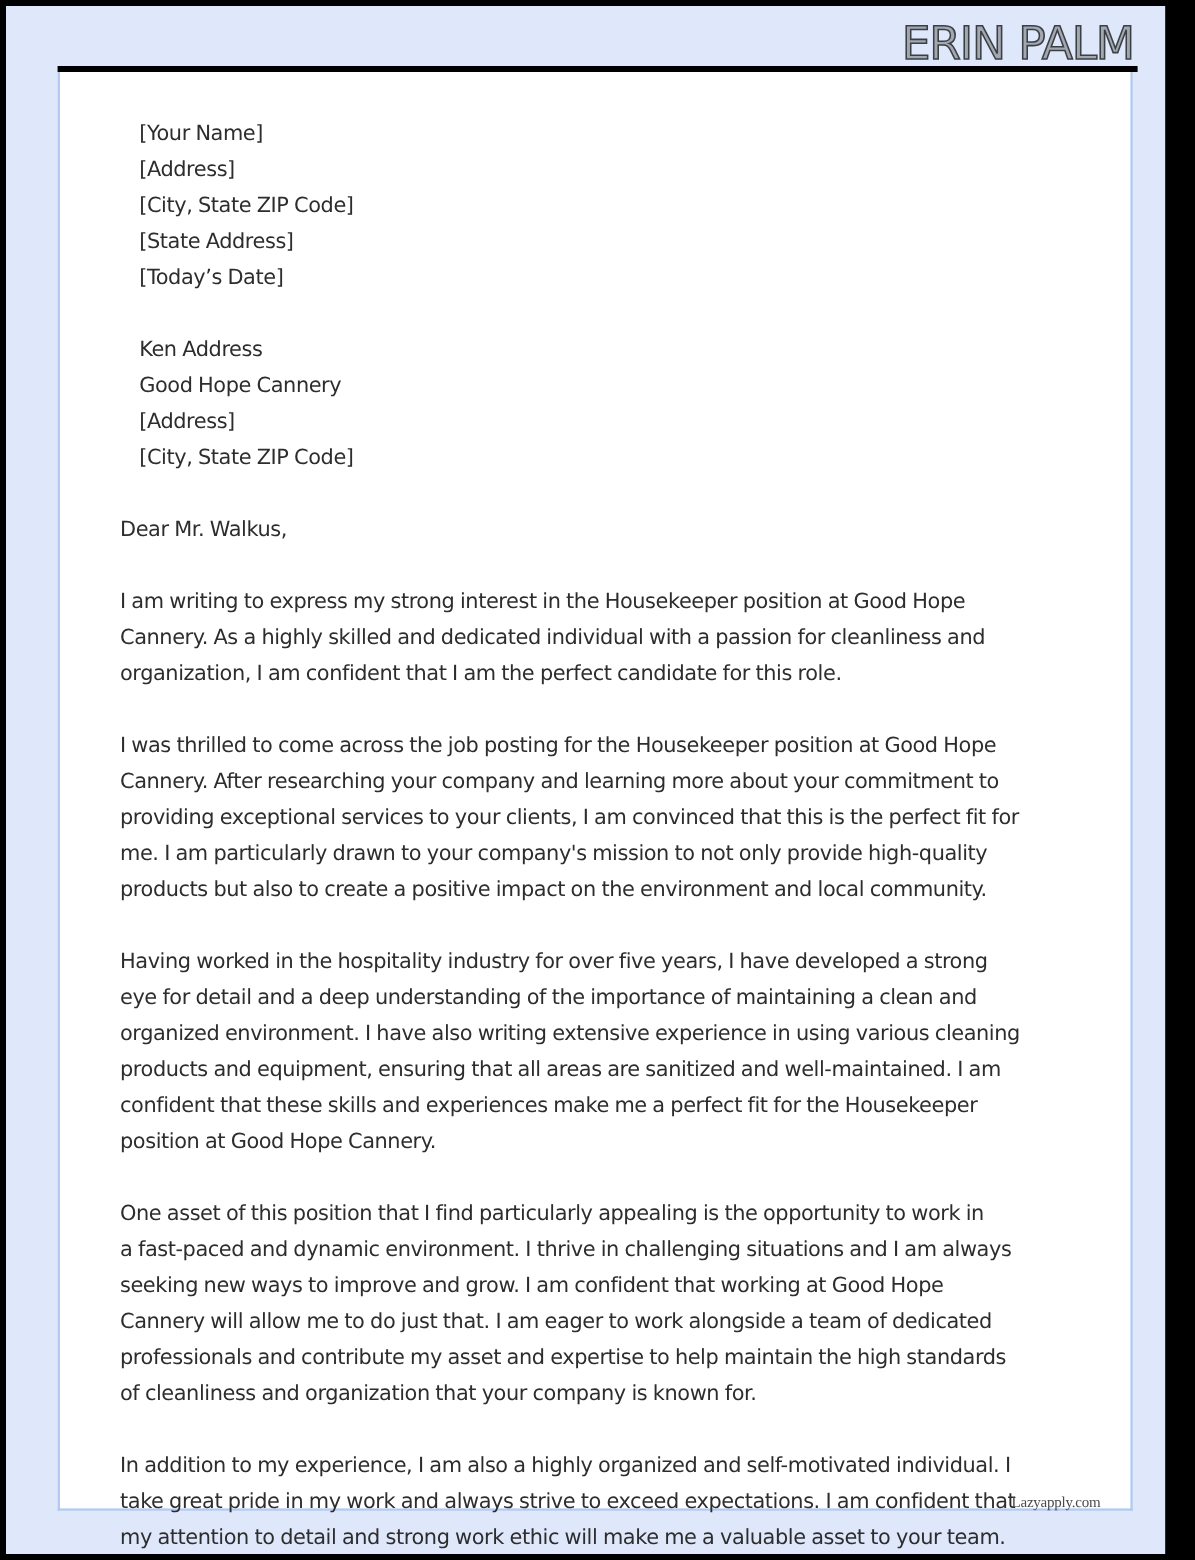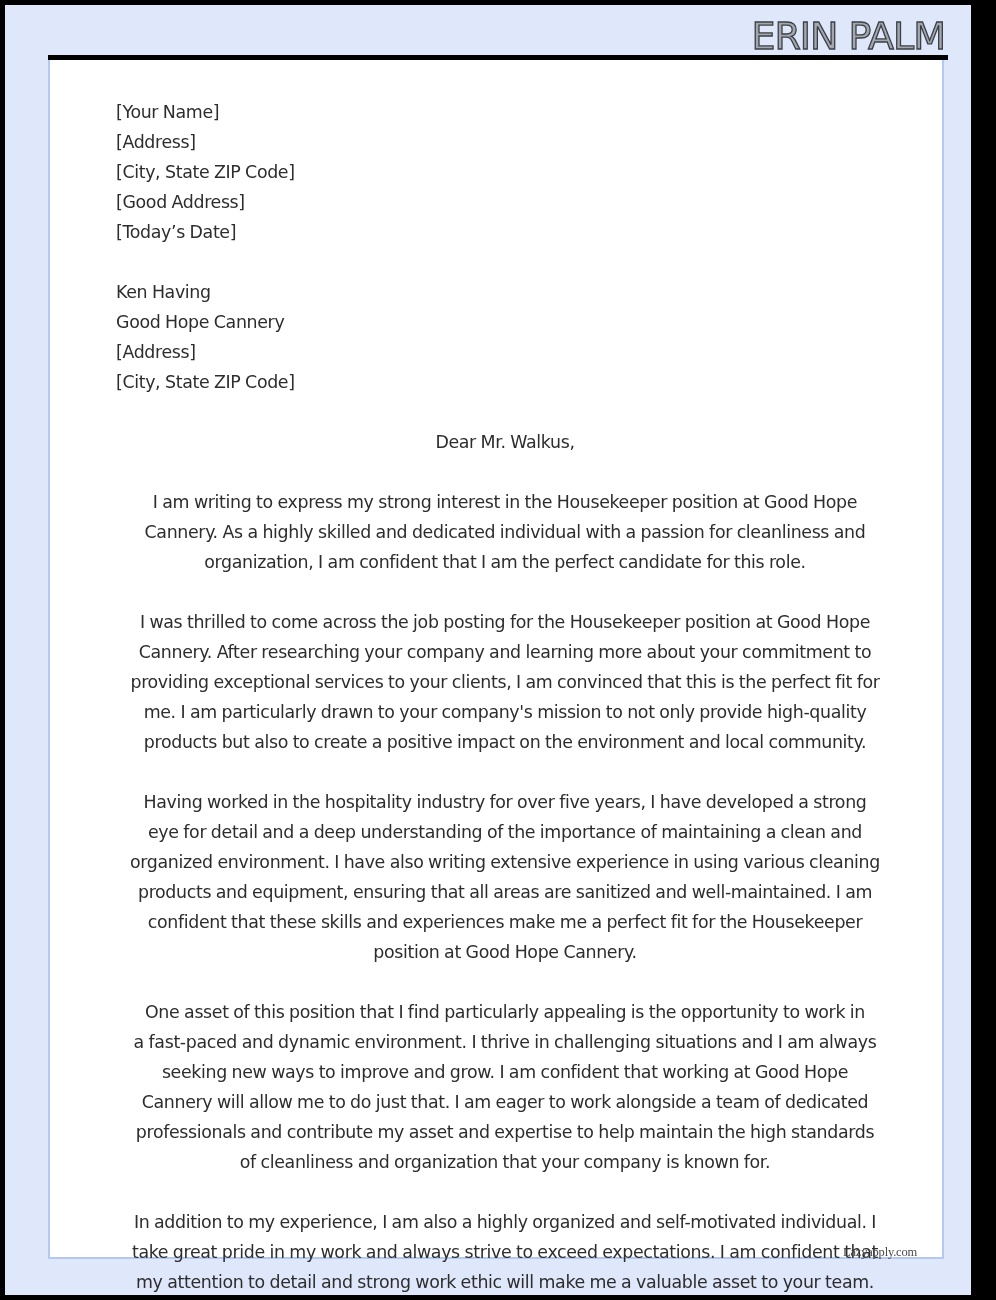--- a/index.html
+++ b/index.html
@@ -62,21 +62,21 @@
       width: 810px;
       font-family: "DejaVu Sans", sans-serif;
       font-size: 17.4px;
       line-height: 30px;
       color: #2d2d2d;
       letter-spacing: -0.35px;
       word-spacing: -0.5px;
     }
     .letter .line { display: block; white-space: nowrap; }
     .letter .block { margin: 0 0 30px 16px; }
-    .letter p { margin: 0 0 30px 0; text-align: center; }
+    .letter p { margin: 0 0 30px 0; }
     .watermark {
       position: absolute;
       left: 838px;
       top: 1240px;
       font-family: Liberation Serif, serif;
       font-size: 12.5px;
       color: #4a4a4a;
       letter-spacing: -0.2px;
     }
   </style>
@@ -87,26 +87,26 @@
   <h1 class="name-heading">ERIN PALM</h1>
 
   <div class="page"></div>
   <div class="page-topbar"></div>
 
   <div class="letter">
     <div class="block">
       <span class="line">[Your Name]</span>
       <span class="line">[Address]</span>
       <span class="line">[City, State ZIP Code]</span>
-      <span class="line">[Good Address]</span>
+      <span class="line">[State Address]</span>
       <span class="line">[Today’s Date]</span>
     </div>
 
     <div class="block">
-      <span class="line">Ken Having</span>
+      <span class="line">Ken Address</span>
       <span class="line">Good Hope Cannery</span>
       <span class="line">[Address]</span>
       <span class="line">[City, State ZIP Code]</span>
     </div>
 
     <p>
       <span class="line">Dear Mr. Walkus,</span>
     </p>
 
     <p>

